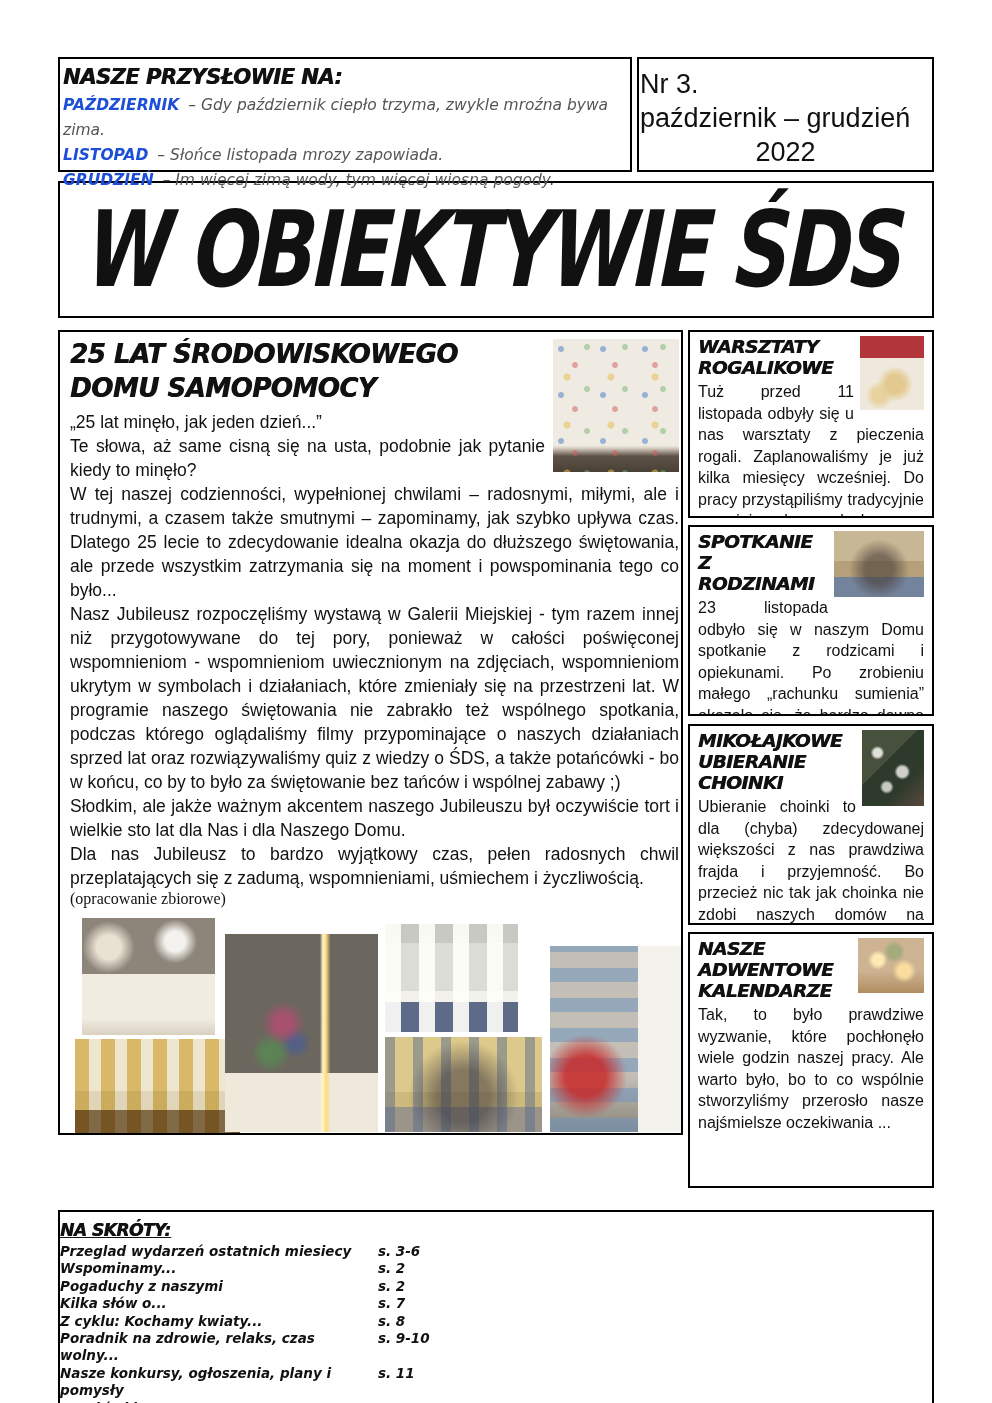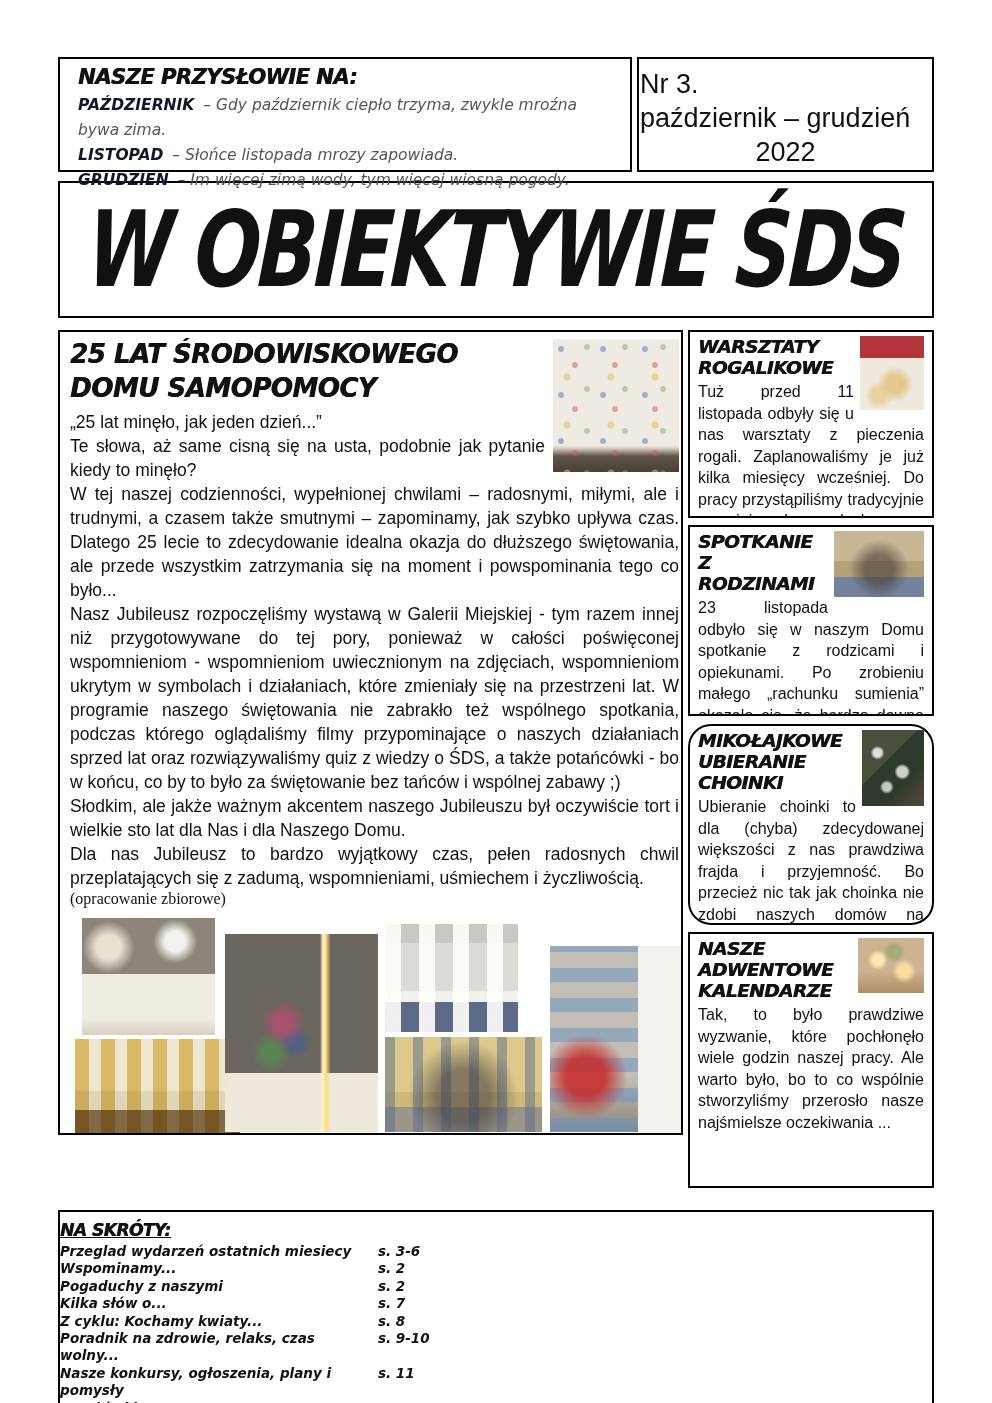--- a/index.html
+++ b/index.html
@@ -5,30 +5,30 @@
   * { margin:0; padding:0; box-sizing:border-box; }
   html,body { background:#ffffff; }
   body { font-family:"Liberation Sans", sans-serif; color:#111; }
   .page { position:relative; width:992px; height:1403px; background:#fff; overflow:hidden; }
   .sheet { position:absolute; left:58px; top:57px; width:876px; }
 
   .box { border:2px solid #000; background:#fff; }
 
   
   .topbar { display:flex; gap:5px; }
-  .proverbs { width:574px; height:115px; padding:6px 18px; }
+  .proverbs { width:574px; height:115px; padding:6px 3px; }
   .issue { width:297px; height:115px; padding:8px 1px; font-size:27px; line-height:34px; }
   .issue .yr { text-align:center; }
 
   .marker { font-family:"DejaVu Sans", sans-serif; font-weight:bold; font-style:italic; letter-spacing:-.5px; text-shadow:.6px 0 0 currentColor; }
   .hand { font-family:"DejaVu Sans", sans-serif; font-style:italic; }
 
   .proverbs h2 { font-size:21px; margin-bottom:4px; }
   .prov-line { font-size:15.5px; line-height:25px; color:#555; }
-  .prov-line .month { color:#0f172a; font-weight:bold; font-style:italic; font-family:"DejaVu Sans",sans-serif; margin-right:4px; }
+  .prov-line .month { color:#1d4ed8; font-weight:bold; font-style:italic; font-family:"DejaVu Sans",sans-serif; margin-right:4px; }
 
   
   .masthead { margin-top:9px; height:137px; display:flex; align-items:center; justify-content:center; }
   .masthead h1 { font-family:"DejaVu Sans", sans-serif; font-weight:bold; font-style:italic; font-size:78px; letter-spacing:-3px; display:inline-block; transform:scaleY(1.35) skewX(-4deg); white-space:nowrap; }
 
   
   .content { margin-top:12px; display:flex; gap:5px; }
   .main-article { width:625px; height:805px; padding:5px 2px 4px 10px; overflow:hidden; }
   .main-article h2 { font-size:26px; line-height:34px; margin-bottom:5px; }
   .main-article p { font-size:17.5px; line-height:24px; text-align:justify; }
@@ -71,21 +71,21 @@
   .ph-board { left:480px; top:44px; width:142px; height:186px;
     background: linear-gradient(90deg, transparent 0 62%, #f4f2ec 62% 100%),
       radial-gradient(circle at 25% 70%, rgba(200,40,40,.85) 20px, transparent 42px),
       repeating-linear-gradient(0deg, rgba(110,150,190,.55) 0 14px, transparent 14px 30px),
       linear-gradient(to bottom, #c3bfb6 0 70%, #8b857b 100%); }
 
   
   .sidebar { width:246px; display:flex; flex-direction:column; }
   .side-article { padding:4px 8px 2px 8px; overflow:hidden; }
   .sa-0 { height:188px; } .sa-1 { height:191px; margin-top:7px; }
-  .sa-2 { height:201px; margin-top:8px;border-radius:23px; } .sa-3 { height:256px; margin-top:7px; }
+  .sa-2 { height:201px; margin-top:8px; } .sa-3 { height:256px; margin-top:7px; }
   .side-article h3 { font-size:18.5px; line-height:21px; margin-bottom:3px; }
   .side-article p { font-size:16px; line-height:21.5px; text-align:justify; }
   .side-photo { float:right; margin:0 0 4px 6px; }
   .ph-rogale { width:64px; height:74px;
     background: radial-gradient(circle at 55% 65%, #e3c98f 9px, transparent 18px),
       radial-gradient(circle at 30% 80%, #e8d3a0 7px, transparent 14px),
       linear-gradient(to bottom, #b3353c 0 30%, #efe9dd 30% 100%); }
   .ph-family { width:90px; height:66px;
     background: radial-gradient(circle at 50% 58%, rgba(70,60,55,.6) 14px, transparent 30px),
       linear-gradient(to bottom, #c8b794 0 45%, #b5a07a 45% 70%, #74839c 70% 100%); }

